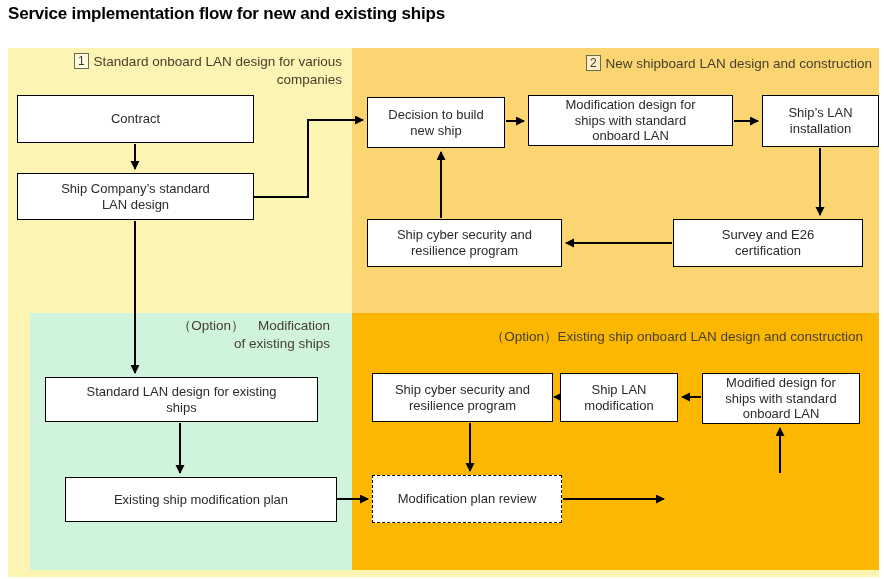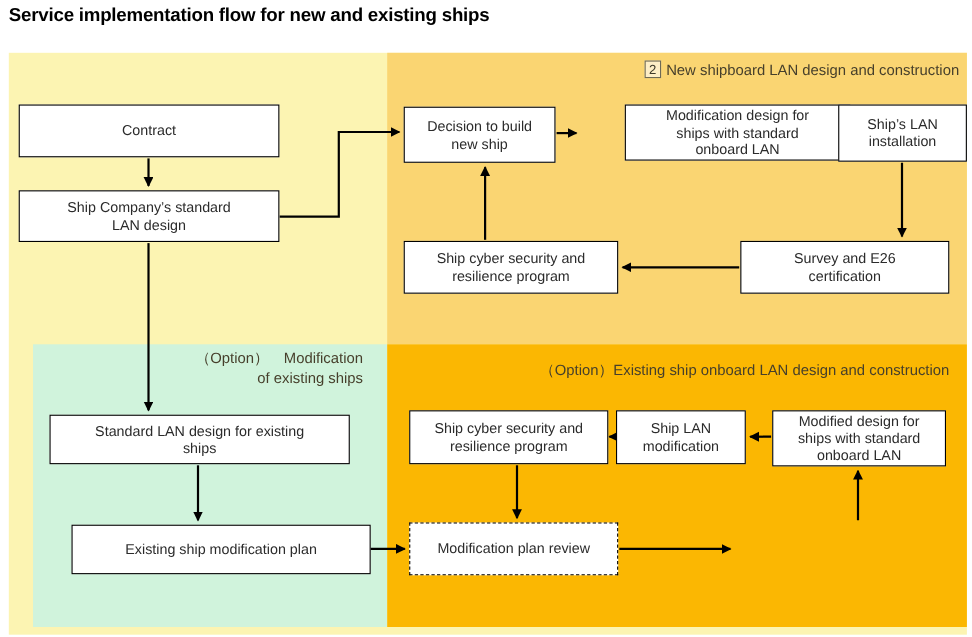--- a/index.html
+++ b/index.html
@@ -49,37 +49,41 @@
       <path d="M563,499 L664,499" marker-end="url(#arr)"></path>
       <path d="M780,473 L780,428" marker-end="url(#arr)"></path>
       <path d="M701,397 L682,397" marker-end="url(#arr)"></path>
       <path d="M559,397 L554,397" marker-end="url(#arr)"></path>
       <path d="M470,423 L470,471" marker-end="url(#arr)"></path>
     </g>
   </svg>
 
   <div id="page-title">Service implementation flow for new and existing ships</div>
 
+  <div class="qhead" style="left:40px;top:53px;width:302px;">
+    <span class="numbox">1</span><span class="label">Standard onboard LAN design for various
+companies</span>
+  </div>
   <div class="qhead" style="left:500px;top:55px;width:372px;">
     <span class="numbox">2</span><span class="label">New shipboard LAN design and construction</span>
   </div>
   <div class="qhead" style="left:100px;top:317px;width:230px;">
     <span class="label">（Option）　Modification
 of existing ships</span>
   </div>
   <div class="qhead" style="left:360px;top:328px;width:503px;">
     <span class="label">（Option）Existing ship onboard LAN design and construction</span>
   </div>
 
   <div class="box" style="left:17px;top:95px;width:237px;height:48px;">Contract</div>
   <div class="box" style="left:17px;top:173px;width:237px;height:47px;">Ship Company’s standard
 LAN design</div>
   <div class="box" style="left:367px;top:97px;width:138px;height:51px;">Decision to build
 new ship</div>
-  <div class="box" style="left:528px;top:95px;width:205px;height:51px;margin-left:40px;">Modification design for
+  <div class="box" style="left:528px;top:95px;width:205px;height:51px;">Modification design for
 ships with standard
 onboard LAN</div>
   <div class="box" style="left:762px;top:95px;width:117px;height:52px;">Ship’s LAN
 installation</div>
   <div class="box" style="left:673px;top:219px;width:190px;height:48px;">Survey and E26
 certification</div>
   <div class="box" style="left:367px;top:219px;width:195px;height:48px;">Ship cyber security and
 resilience program</div>
   <div class="box" style="left:45px;top:377px;width:273px;height:45px;">Standard LAN design for existing
 ships</div>

